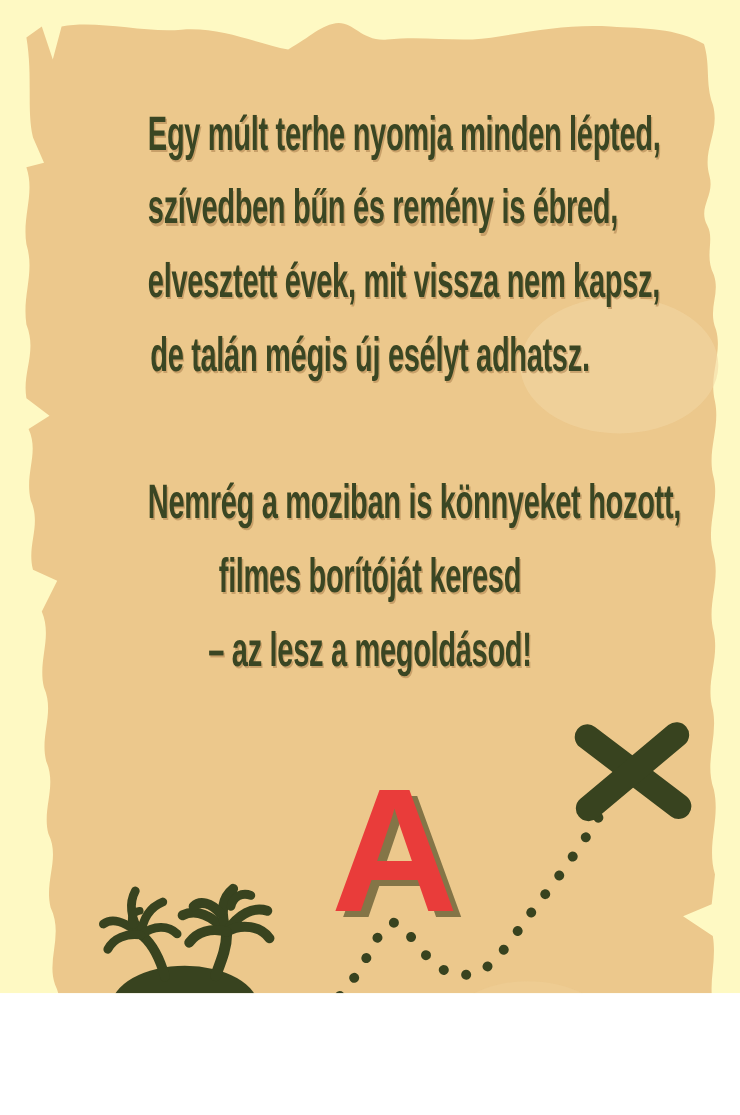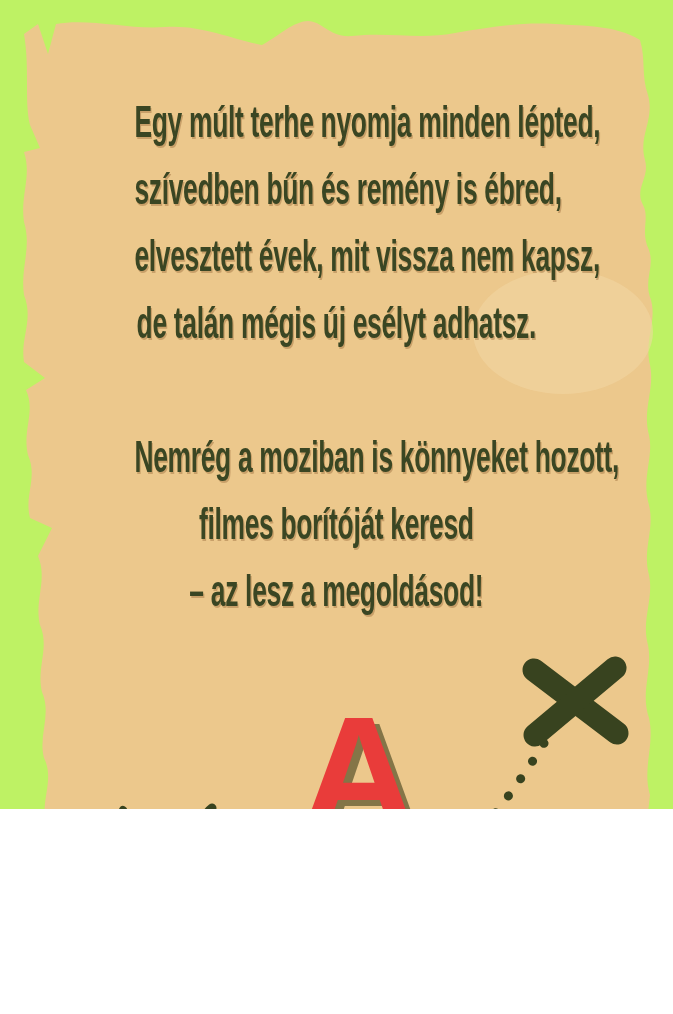--- a/index.html
+++ b/index.html
@@ -1,20 +1,20 @@
 <!DOCTYPE html>
 <html><head>
 <meta charset="utf-8">
 <style>
   html, body { margin: 0; padding: 0; background: #ffffff; }
   .canvas {
     position: relative;
     width: 673px;
-    height: 809px;
-    background: #bef264;
+    height: 903px;
+    background: #fef9c3;
     overflow: hidden;
     font-family: "Liberation Sans", sans-serif;
   }
   .parchment-svg {
     position: absolute;
     left: 0; top: 0;
     width: 673px; height: 1014px;
   }
   .stanza {
     position: absolute;

